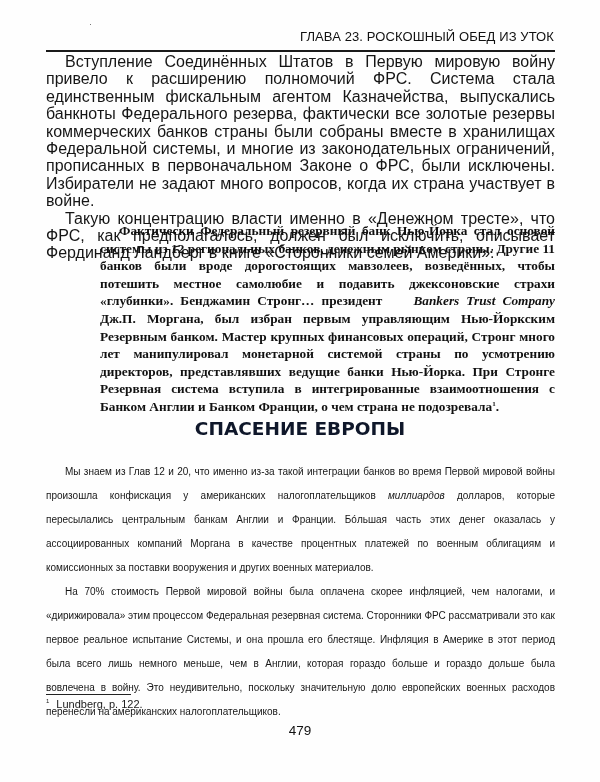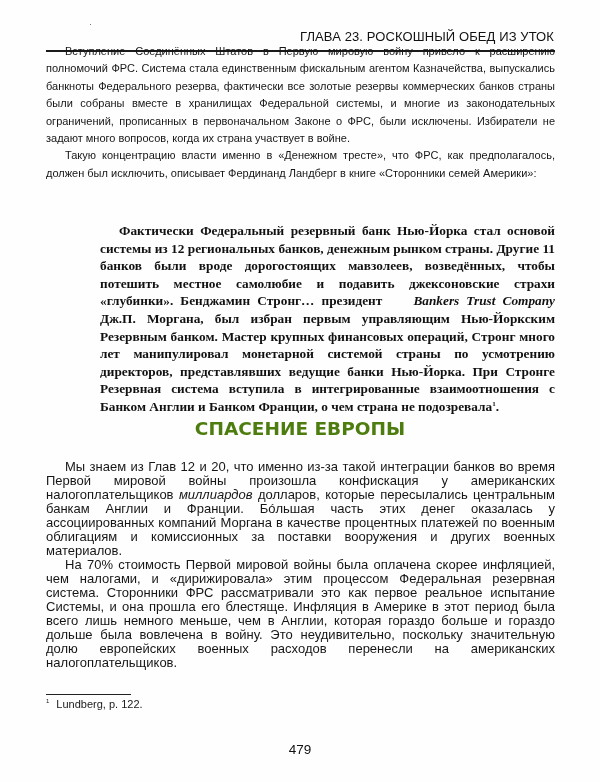--- a/index.html
+++ b/index.html
@@ -6,54 +6,54 @@
     body { width: 600px; height: 782px; position: relative; overflow: hidden; color: #111; }
     .page { position: absolute; left: 0; top: 0; width: 600px; height: 782px; background: #fefefe; }
     .stray-dot { position: absolute; left: 90px; top: 24px; width: 1px; height: 1px; background: #777; }
     .running-head {
       position: absolute; right: 46px; top: 29px;
       font-family: "Liberation Sans", sans-serif; font-size: 13px; letter-spacing: 0.1px;
       color: #111; white-space: nowrap;
     }
     .head-rule { position: absolute; left: 46px; top: 50px; width: 509px; height: 2px; background: #1a1a1a; }
     .body {
-      position: absolute; left: 46px; top: 43px; width: 509px;
-      font-family: "Liberation Sans", sans-serif; font-size: 11px; line-height: 17.4px;
+      position: absolute; left: 46px; top: 53px; width: 509px;
+      font-family: "Liberation Sans", sans-serif; font-size: 16px; line-height: 17.4px;
       text-align: justify; color: #161616;
     }
     .body p { margin: 0; text-indent: 19px; }
     .quote {
       position: absolute; left: 100px; top: 222px; width: 455px;
       font-family: "Liberation Serif", serif; font-weight: bold; font-size: 13.3px; line-height: 17.6px;
       text-align: justify; color: #111;
     }
     .quote p { margin: 0; text-indent: 19px; }
     .quote i { font-style: italic; margin-left: 24px; }
     sup { font-size: 7px; line-height: 0; vertical-align: super; }
     .section-title {
       position: absolute; left: 0; width: 600px; top: 418px; text-align: center;
       font-family: "DejaVu Sans", sans-serif; font-weight: bold; font-size: 18.5px; letter-spacing: 0px;
-      color: #4d7c0f;
+      color: #0f172a;
     }
     .body2 {
       position: absolute; left: 46px; top: 460px; width: 509px;
-      font-family: "Liberation Sans", sans-serif; font-size: 13px; line-height: 14px;
+      font-family: "Liberation Sans", sans-serif; font-size: 10px; line-height: 24px;
       text-align: justify; color: #161616;
     }
     .body2 p { margin: 0; text-indent: 19px; }
     .body2 i { font-style: italic; }
     .fn-rule { position: absolute; left: 46px; top: 694px; width: 85px; height: 1px; background: #222; }
     .footnote {
       position: absolute; left: 46px; top: 698px;
       font-family: "Liberation Sans", sans-serif; font-size: 11px; color: #1a1a1a;
     }
     .footnote sup { font-size: 6px; margin-right: 7px; }
     .page-number {
       position: absolute; left: 0; width: 600px; top: 723px; text-align: center;
-      font-family: "Liberation Sans", sans-serif; font-size: 13.5px; color: #111; margin-top: 19px;
+      font-family: "Liberation Sans", sans-serif; font-size: 13.5px; color: #111;
     }
   </style>
 </head>
 <body>
 
 <div class="page">
   <div class="stray-dot"></div>
 
   <div class="running-head">ГЛАВА 23. РОСКОШНЫЙ ОБЕД ИЗ УТОК</div>
   <div class="head-rule"></div>

